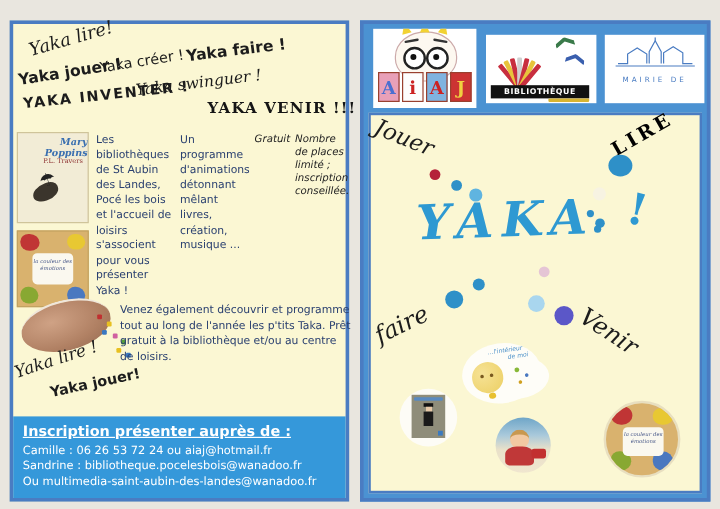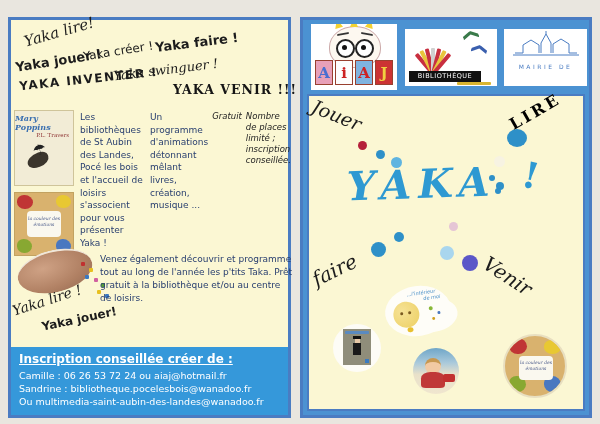--- a/index.html
+++ b/index.html
@@ -14,21 +14,21 @@
   .display{font-family:"DejaVu Serif",serif;font-weight:bold;color:#151515;white-space:nowrap;}
   #scrib-lire1{left:12px;top:3px;font-size:15px;transform:rotate(-16deg);}
   #scrib-jouer1{left:4px;top:33px;font-size:13px;transform:rotate(-9deg);}
   #scrib-creer{left:72px;top:24px;font-size:12px;font-weight:normal;transform:rotate(-9deg);}
   #scrib-faire{left:144px;top:15px;font-size:13px;transform:rotate(-7deg);}
   #scrib-inventer{left:8px;top:52px;font-size:12px;letter-spacing:1.5px;transform:rotate(-6deg);}
   #scrib-swinguer{left:102px;top:42px;font-size:13px;transform:rotate(-7deg);}
   #scrib-venir{left:162px;top:62px;font-size:12.5px;letter-spacing:1px;}
   
   #mary-cover{left:3px;top:90px;width:58px;height:74px;background:#f2ecd6;border:1px solid #cfc49a;overflow:hidden;}
-  .mary-title{font-family:"DejaVu Serif",serif;font-style:italic;font-weight:bold;color:#3a6fb0;font-size:8px;text-align:left;line-height:1.1;padding-top:3px;}
+  .mary-title{font-family:"DejaVu Serif",serif;font-style:italic;font-weight:bold;color:#3a6fb0;font-size:8px;text-align:right;line-height:1.1;padding-top:3px;}
   .mary-author{font-family:"DejaVu Serif",serif;color:#8c2f2f;font-size:5.5px;text-align:right;padding-right:4px;}
   .mary-fig{position:absolute;left:18px;top:30px;font-size:15px;color:#222;transform:rotate(-18deg);}
   .mary-blob{position:absolute;left:12px;top:42px;width:22px;height:14px;background:#3b352c;border-radius:60% 40% 55% 45%;transform:rotate(-20deg);}
   .cork{background:#d9b26e;}
   #couleur-cover{left:3px;top:172px;width:58px;height:62px;border:1px solid #c2a260;overflow:hidden;}
   .blob{position:absolute;border-radius:45% 55% 50% 50%;}
   .couleur-label{position:absolute;left:12px;top:18px;width:34px;height:26px;background:#faf8ef;border-radius:4px;font-family:"DejaVu Serif",serif;font-style:italic;color:#4a5a8a;font-size:4.5px;text-align:center;line-height:1.3;padding-top:5px;box-sizing:border-box;}
   
   #text-flow{left:69px;top:91px;width:211px;display:flex;flex-direction:row;gap:4px;}
   .para{font-size:9px;line-height:1.4;color:#2a4070;}
@@ -50,21 +50,21 @@
   .aiaj-face{position:absolute;left:18px;top:2px;width:50px;height:40px;background:#fdf8f0;border:1px solid #caa;border-radius:50% 50% 45% 45%;}
   .spike{position:absolute;width:0;height:0;border-left:4px solid transparent;border-right:4px solid transparent;border-bottom:9px solid #f2d232;}
   .eye{position:absolute;top:12px;width:15px;height:15px;background:#fff;border:2px solid #222;border-radius:50%;}
   .pupil{position:absolute;left:4px;top:4px;width:5px;height:5px;background:#111;border-radius:50%;}
   .brow{position:absolute;top:6px;width:12px;height:2px;background:#333;border-radius:2px;}
   .blocks{position:absolute;left:4px;top:36px;display:flex;gap:2px;}
   .block{width:18px;height:25px;display:flex;align-items:center;justify-content:center;font-weight:bold;font-size:15px;font-family:"DejaVu Serif",serif;border:1px solid #99402f;box-sizing:border-box;}
   #biblio-card{left:102px;top:9px;width:92px;height:57px;overflow:hidden;}
   .bar{position:absolute;bottom:12px;left:26px;width:4px;height:26px;transform-origin:bottom center;border-radius:1px;}
   .openbook{position:absolute;width:16px;height:11px;clip-path:polygon(0 40%,50% 0,100% 40%,100% 72%,50% 32%,0 72%);}
-  #biblio-banner{position:absolute;left:4px;bottom:4px;width:72px;height:11px;background:#111;color:#fff;font-size:6.5px;font-weight:normal;letter-spacing:0.5px;text-align:center;line-height:11px;}
+  #biblio-banner{position:absolute;left:4px;bottom:4px;width:82px;height:11px;background:#111;color:#fff;font-size:6.5px;font-weight:bold;letter-spacing:0.5px;text-align:center;line-height:11px;}
   #biblio-sub{position:absolute;left:52px;bottom:1px;width:34px;height:3px;background:#d8b531;border-radius:1px;}
   #mairie-card{left:201px;top:9px;width:83px;height:57px;text-align:center;}
   #mairie-line1{font-size:6px;letter-spacing:2.5px;color:#4a7cc2;margin-top:2px;}
   #mairie-label{display:inline-block;background:#3f7fc4;color:#fff;font-size:7px;font-weight:bold;letter-spacing:0.5px;border-radius:2px;padding:1.5px 4px;margin-top:2px;}
   #yellow-area{position:absolute;left:4px;right:4px;top:74px;bottom:4px;background:#fbf7d3;border:2px solid #4a7cc2;}
   #word-jouer{left:2px;top:8px;font-size:19px;transform:rotate(22deg);}
   #word-lire{left:198px;top:6px;font-size:16px;letter-spacing:3px;transform:rotate(-30deg);font-family:"DejaVu Serif",serif;font-weight:bold;}
   #word-faire{left:2px;top:162px;font-size:20px;transform:rotate(-26deg);}
   #word-venir{left:172px;top:168px;font-size:20px;transform:rotate(33deg);}
   #yaka-title{left:38px;top:64px;font-family:"DejaVu Serif",serif;font-style:italic;font-weight:bold;font-size:40px;letter-spacing:7px;color:#2e99d2;transform:rotate(-2deg);}
@@ -133,21 +133,21 @@
   <div class="confetti" style="left:90px;top:263px;background:#58a038;"></div>
   <div class="confetti" style="left:86px;top:270px;background:#e8c020;"></div>
   <div class="confetti" style="left:94px;top:274px;background:#3a78c0;"></div>
 
   <div class="abs" id="para3">Venez également découvrir et programme tout au long de l'année les p'tits Taka. Prêt gratuit à la bibliothèque et/ou au centre de loisirs.</div>
 
   <div class="abs script" id="scrib-lire2">Yaka lire !</div>
   <div class="abs hand" id="scrib-jouer2">Yaka jouer!</div>
 
   <div class="abs" id="footer">
-    <div id="footer-heading">Inscription conseillée créer de :</div>
+    <div id="footer-heading">Inscription présenter auprès de :</div>
     <div class="footer-line">Camille : 06 26 53 72 24 ou aiaj@hotmail.fr</div>
     <div class="footer-line">Sandrine : bibliotheque.pocelesbois@wanadoo.fr</div>
     <div class="footer-line">Ou  multimedia-saint-aubin-des-landes@wanadoo.fr</div>
   </div>
 </div>
 
 <div class="panel" id="right-panel">
 
   <div class="logo-card" id="aiaj-card">
     <div class="aiaj-face">

